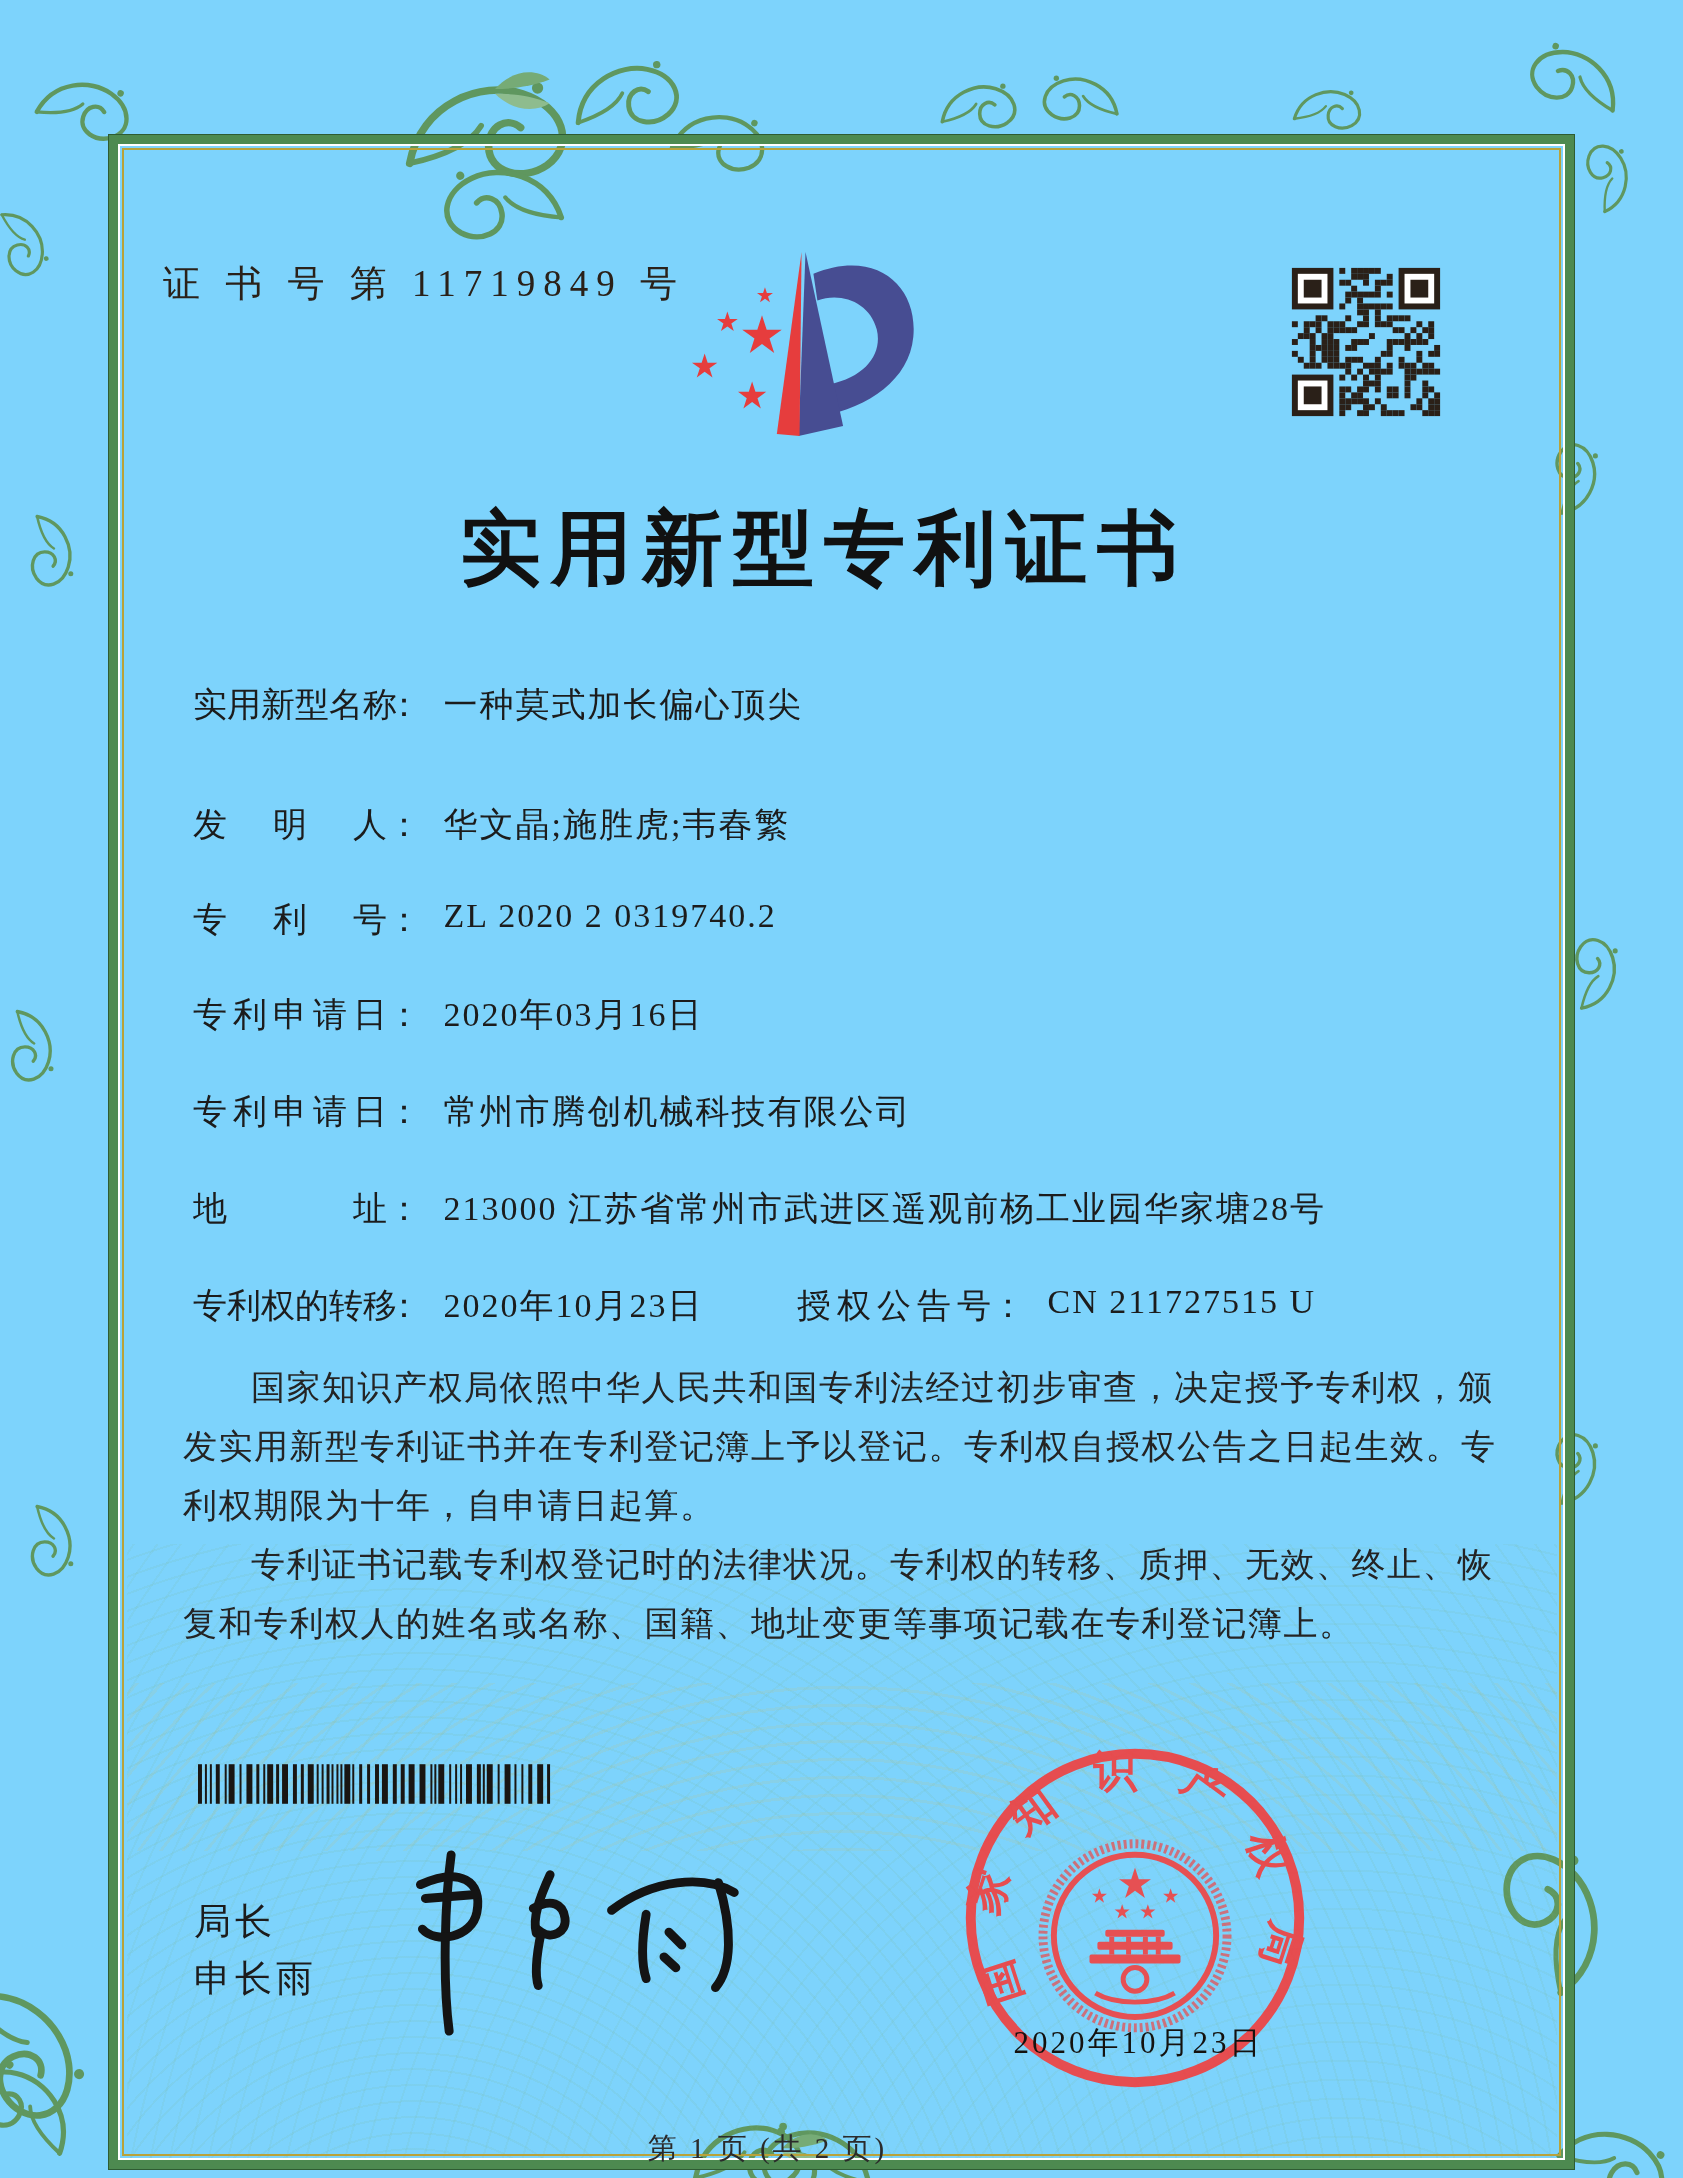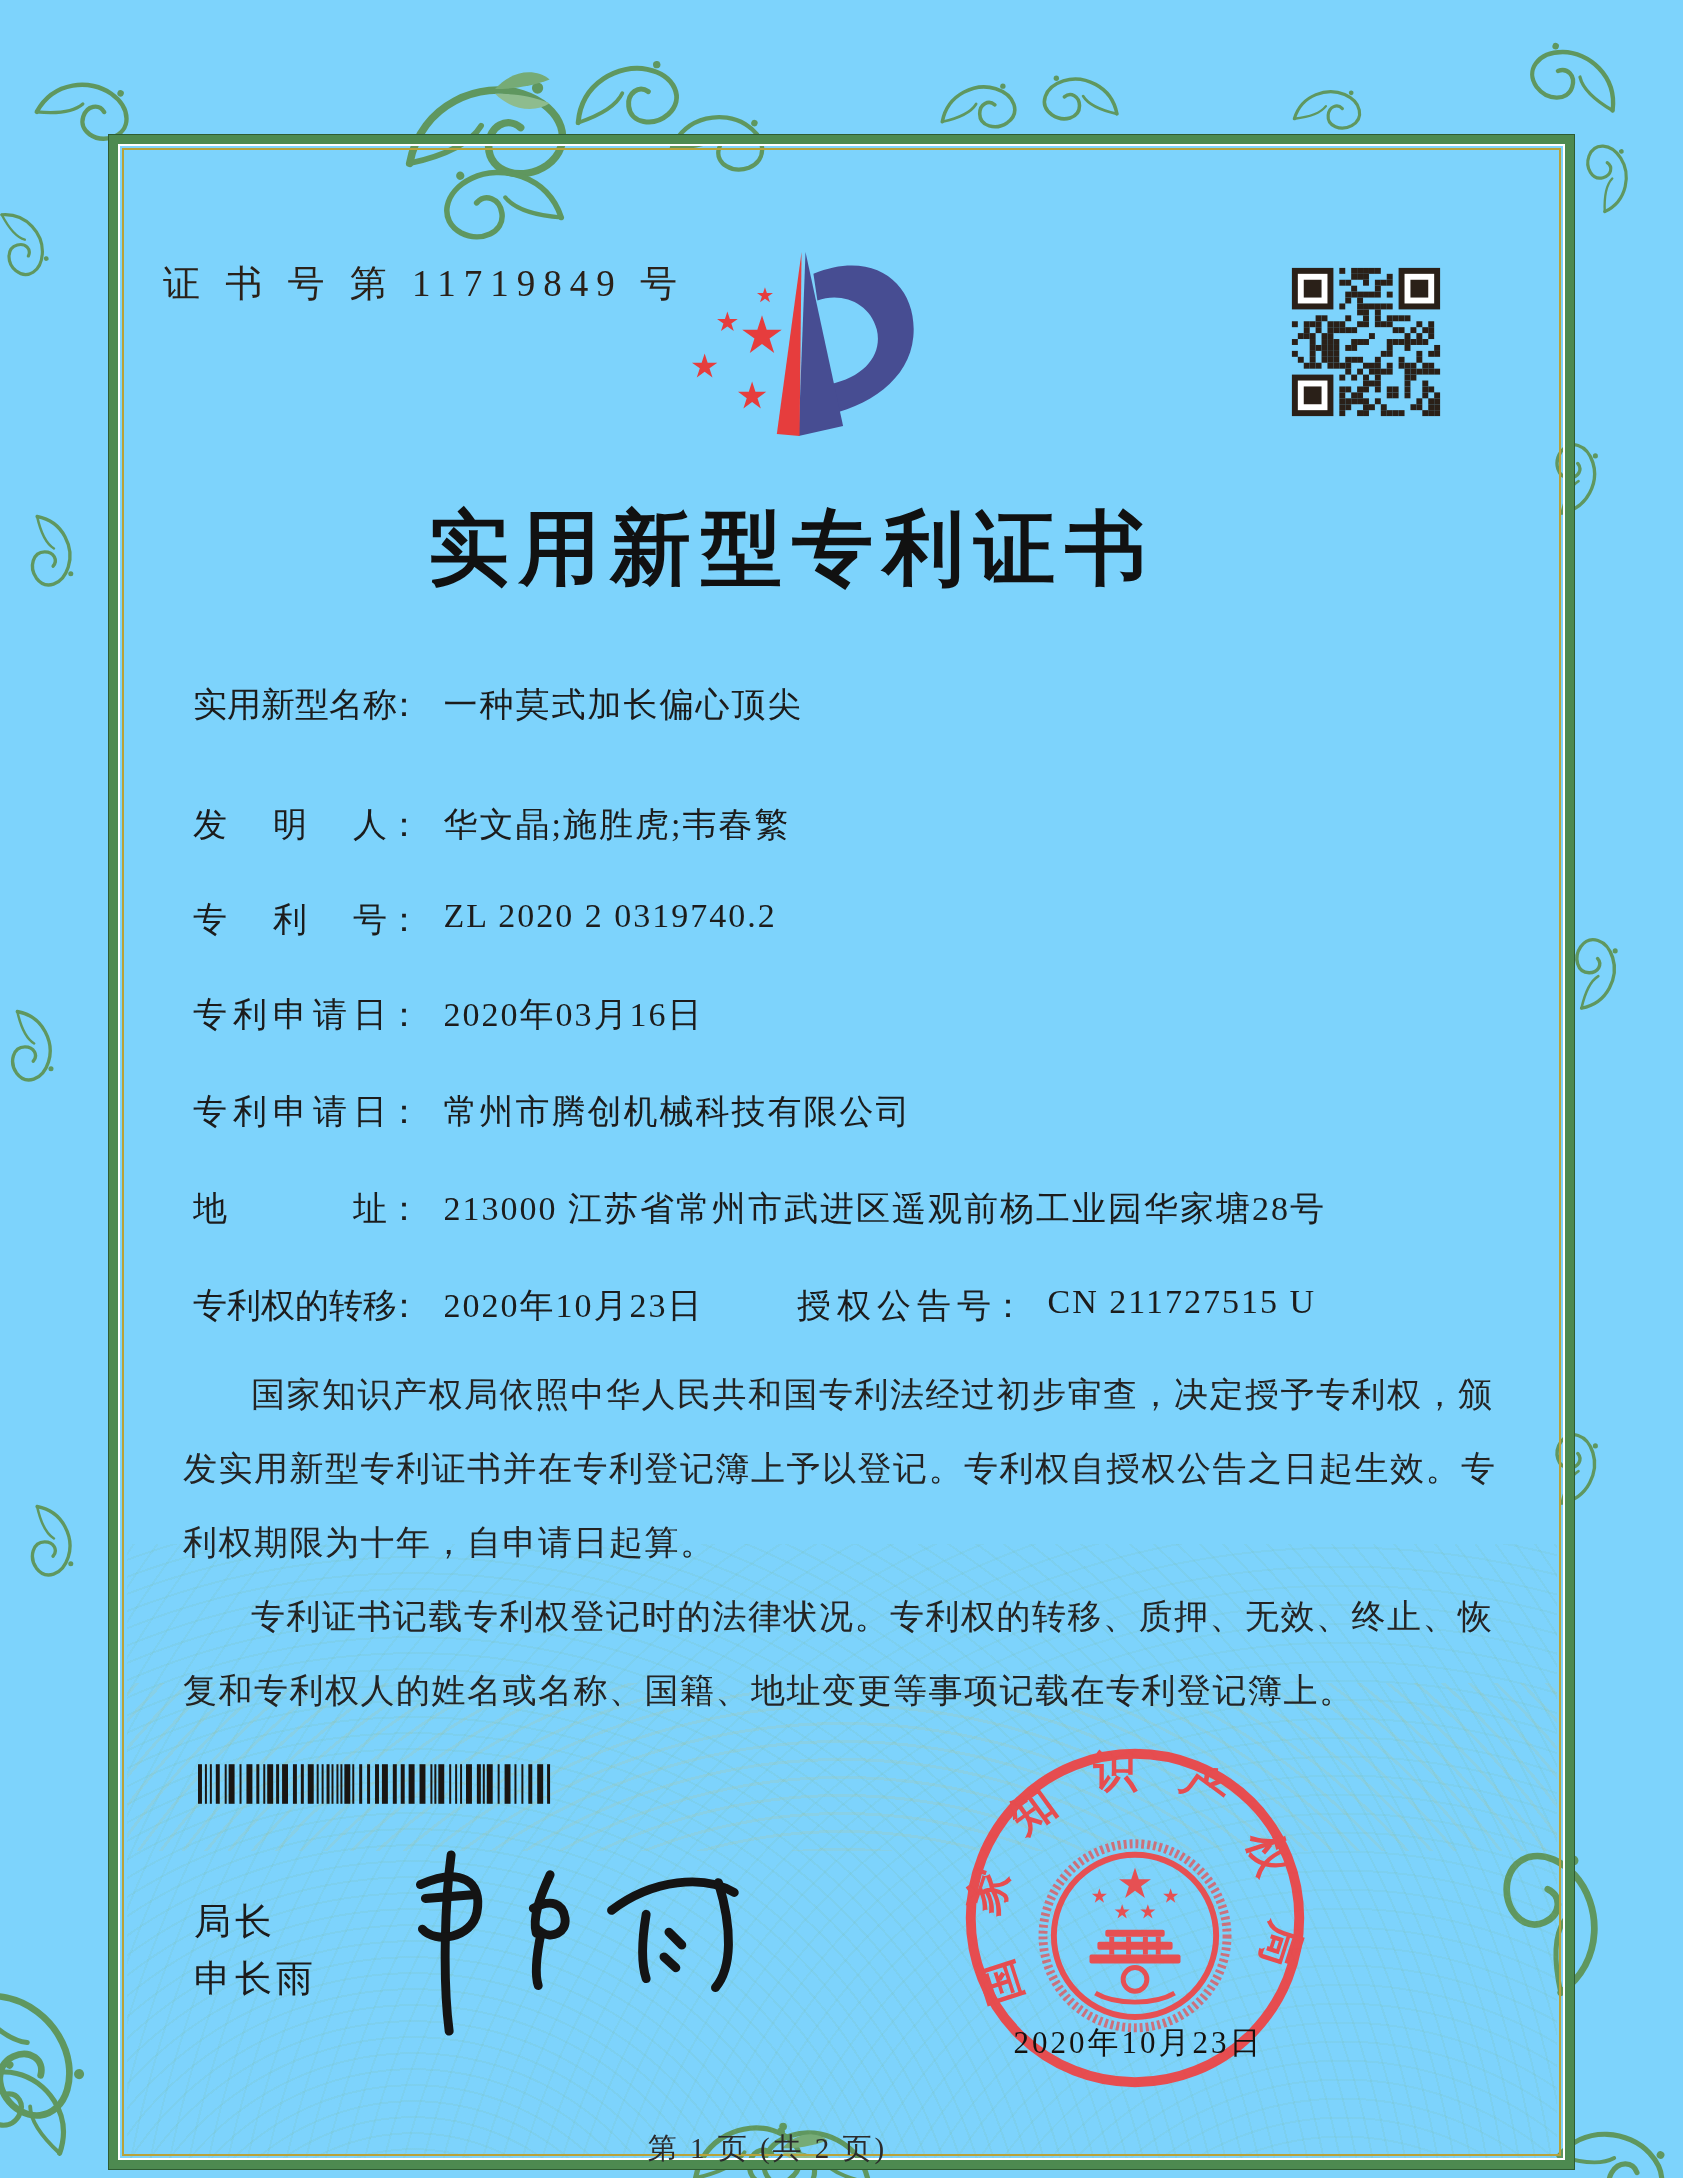--- a/index.html
+++ b/index.html
@@ -34,32 +34,32 @@
     background:repeating-radial-gradient(circle at 50% 400%, rgba(208,188,90,.13) 0 3px, rgba(0,0,0,0) 3px 18px);
   }
   .cert-no{
     position:absolute;left:163px;top:259px;
     font-size:37px;letter-spacing:8px;color:#2a2119;white-space:nowrap;
   }
   .logo{position:absolute;left:673px;top:246px;width:267px;height:198px;}
   .qr{position:absolute;left:1284px;top:260px;width:164px;height:164px;}
   .title{
     position:absolute;left:396px;top:495px;width:792px;
-    text-align:center;font-size:81px;font-weight:900;letter-spacing:10px;
+    text-align:right;font-size:81px;font-weight:900;letter-spacing:10px;
     color:#111111;white-space:nowrap;
   }
   .fields{position:absolute;left:193px;top:0;width:1307px;font-size:34px;}
   .frow{position:absolute;left:0;white-space:nowrap;}
   .flabel{display:inline-block;width:194px;text-align:justify;text-align-last:justify;vertical-align:top;}
   .fcolon{display:inline-block;vertical-align:top;}
   .fvalue{display:inline-block;margin-left:14px;vertical-align:top;letter-spacing:2px;}
   .grant2{position:absolute;left:604px;top:0;white-space:nowrap;}
   .paras{
     position:absolute;left:183px;top:1358px;width:1317px;
-    font-size:34px;line-height:74px;letter-spacing:1.5px;color:#242424;
+    font-size:34px;line-height:59px;letter-spacing:1.5px;color:#242424;
   }
   .paras p{margin:0;text-indent:2em;}
   .barcode{position:absolute;left:198px;top:1764px;width:358px;height:40px;}
   .director-label{position:absolute;left:194px;top:1897px;font-size:37px;letter-spacing:4px;}
   .director-name{position:absolute;left:194px;top:1954px;font-size:37px;letter-spacing:4px;}
   .signature{position:absolute;left:366px;top:1837px;width:396px;height:213px;}
   .seal{position:absolute;left:947px;top:1730px;width:376px;height:376px;opacity:.93;}
   .seal-date{
     position:absolute;left:990px;top:2022px;width:297px;text-align:center;
     font-size:31px;letter-spacing:3px;color:#14120f;white-space:nowrap;

